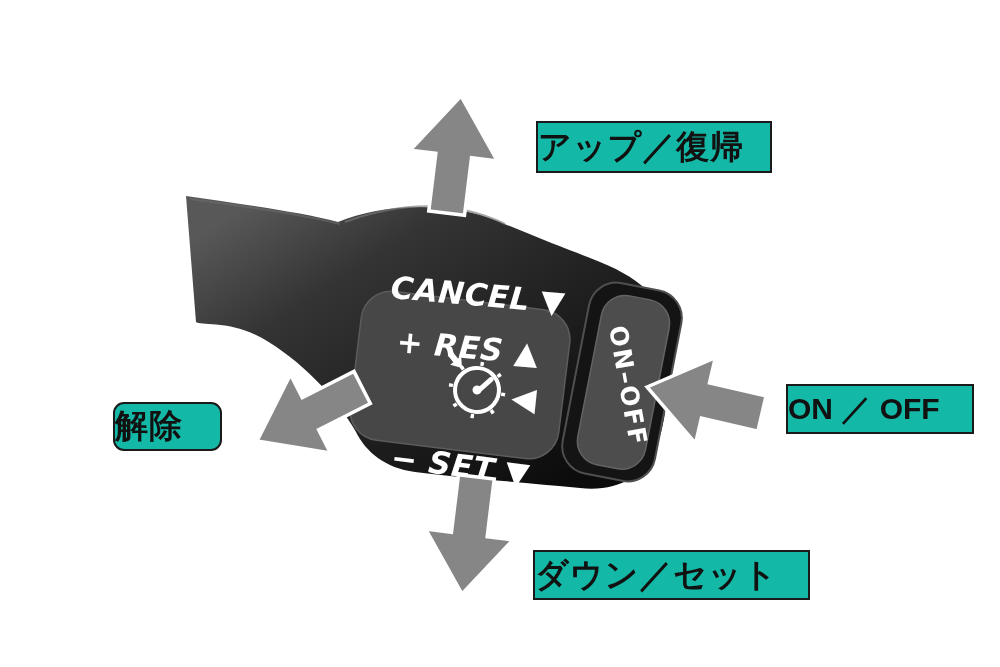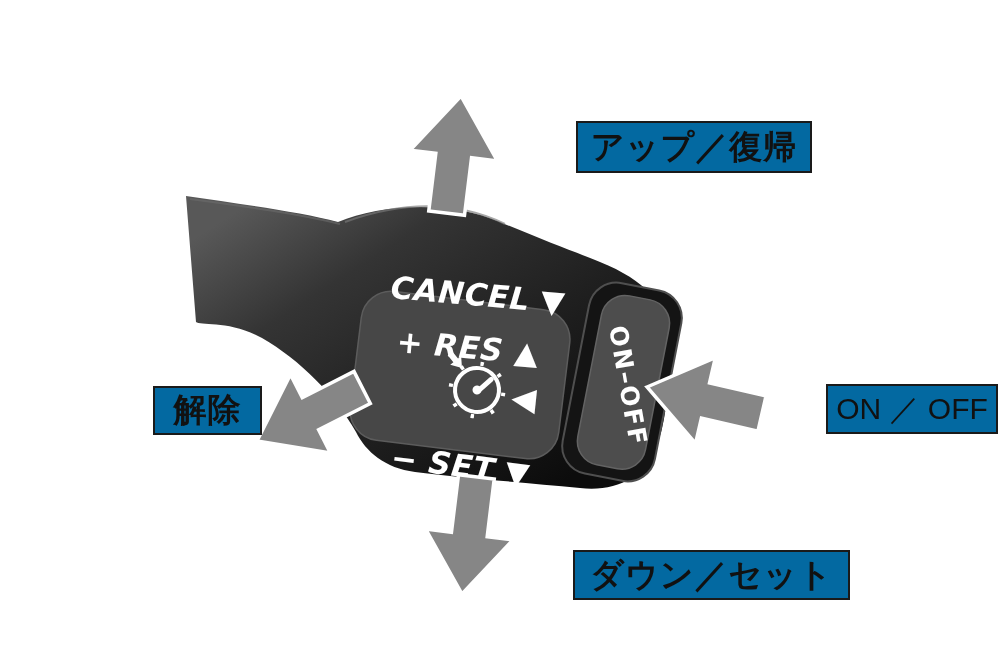--- a/index.html
+++ b/index.html
@@ -2,28 +2,28 @@
 <html><head>
 <meta charset="utf-8">
 <style>
   html,body{margin:0;padding:0;background:#fff;}
   #canvas{
     position:relative;width:1000px;height:667px;background:#fff;overflow:hidden;
     font-family:"Liberation Sans","DejaVu Sans",sans-serif;
   }
   #scene{position:absolute;left:0;top:0;}
   .label-box{
-    position:absolute;box-sizing:border-box;background:#0369a1;border:2px solid #1a1a1a;
-    display:flex;align-items:center;justify-content:center;
-    color:#111;font-weight:600;letter-spacing:1px;white-space:nowrap;margin-left:40px;
+    position:absolute;box-sizing:border-box;background:#14b8a6;border:2px solid #1a1a1a;
+    display:flex;align-items:center;justify-content:flex-start;
+    color:#111;font-weight:600;letter-spacing:1px;white-space:nowrap;
   }
   #label-up   {left:536px;top:121px;width:236px;height:52px;font-size:33px;}
-  #label-left {left:113px;top:386px;width:109px;height:49px;font-size:33px;}
+  #label-left {left:113px;top:402px;width:109px;height:49px;font-size:33px;border-radius:11px;}
   #label-down {left:533px;top:550px;width:277px;height:50px;font-size:33px;}
-  #label-right{left:786px;top:384px;width:172px;height:50px;font-size:30px;font-weight:400;letter-spacing:0;}
+  #label-right{left:786px;top:384px;width:188px;height:50px;font-size:30px;font-weight:700;letter-spacing:0;}
   .stalk-text{fill:#ffffff;font-family:"DejaVu Sans","Liberation Sans",sans-serif;}
 </style>
 </head>
 <body>
 
 <div id="canvas">
 
   <svg id="scene" width="1000" height="667" viewBox="0 0 1000 667">
     <defs>
       <linearGradient id="bodyGrad" gradientUnits="userSpaceOnUse" x1="300" y1="170" x2="520" y2="510">

